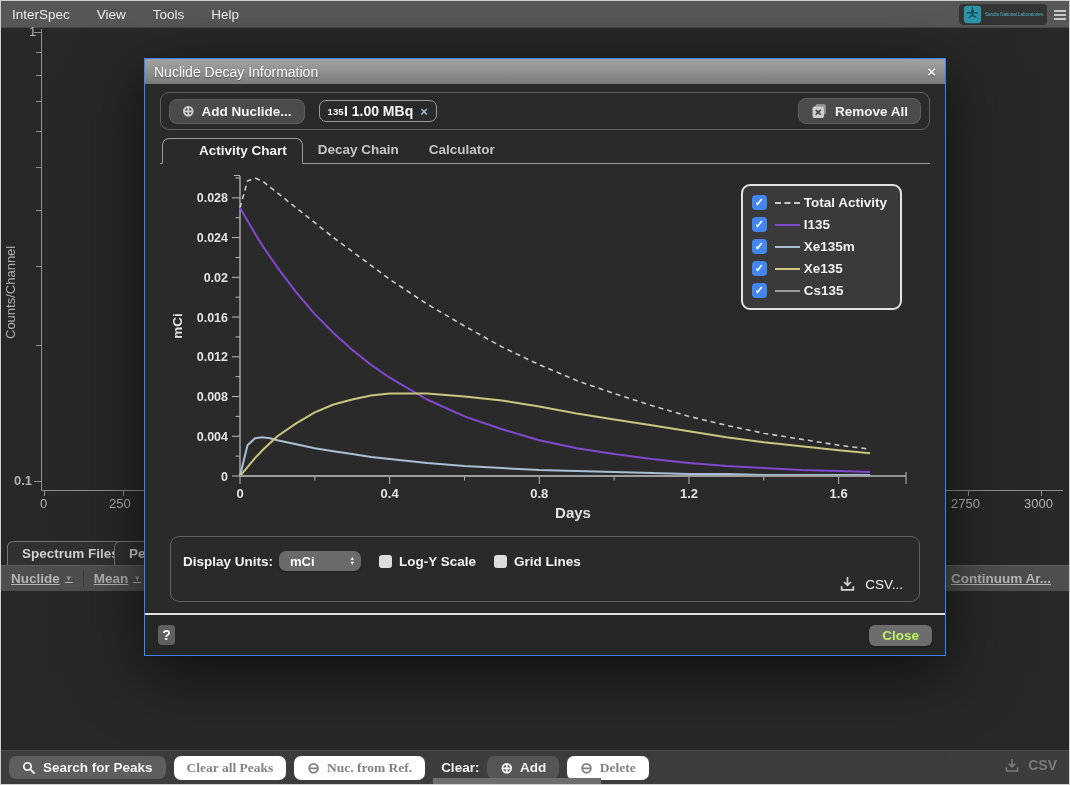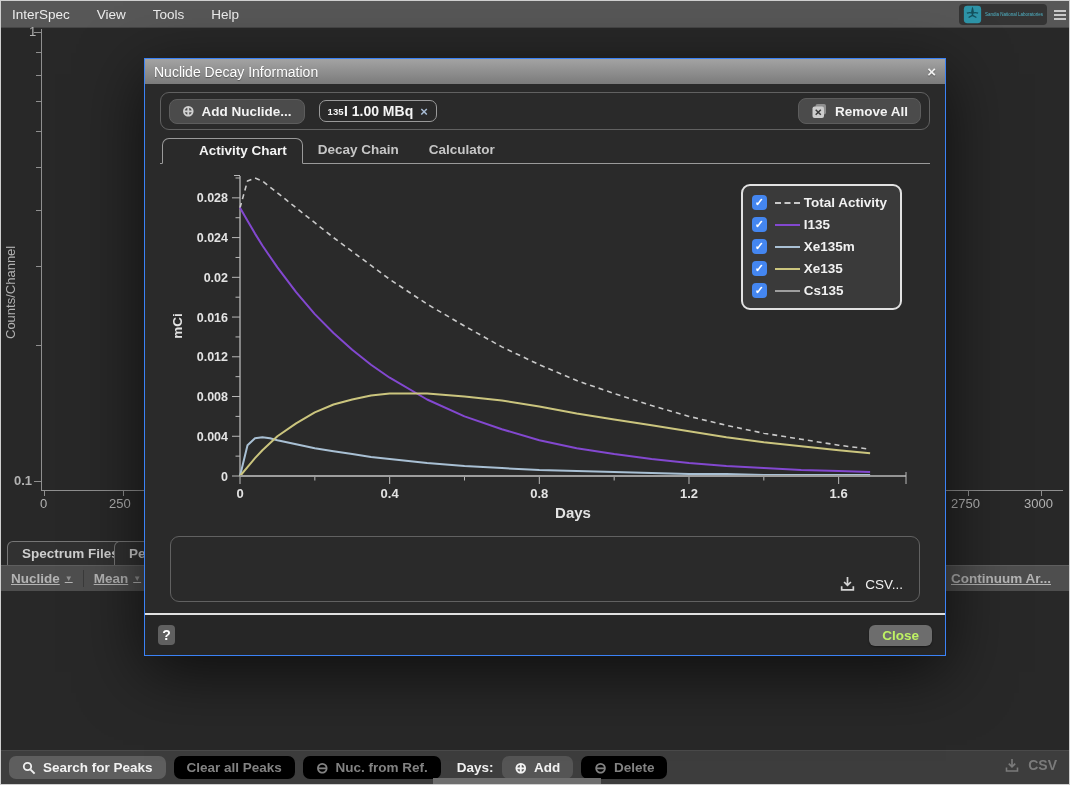--- a/index.html
+++ b/index.html
@@ -30,21 +30,21 @@
              border-top:1px solid #5e5e5e;display:flex;align-items:center;color:#b4b4b4;
              font-weight:700;font-size:13.5px;}
   .hdr-col{display:flex;align-items:center;gap:5px;padding:0 10px;height:100%;text-decoration:underline;}
   .hdr-sep{width:1px;height:70%;background:#3a3a3a;}
   .sort-ico{font-size:8px;color:#909090;}
   
   .toolbar{position:absolute;left:0;right:0;top:749px;height:34px;background:#3d3d3d;
            border-top:1px solid #4a4a4a;display:flex;align-items:center;gap:8px;padding:0 8px;}
   .tb-btn{display:inline-flex;align-items:center;gap:7px;border-radius:7px;padding:4px 13px;
           font-size:13.5px;font-weight:700;background:#5e5e5e;color:#f2f2f2;}
-  .tb-btn.disabled{background:#000000;color:#828282;}
+  .tb-btn.disabled{background:#ffffff;color:#828282;font-family:Liberation Serif, serif;}
   .glyph-ico{font-size:15px;line-height:14px;}
   .peak-lbl{color:#f0f0f0;font-weight:700;font-size:13.5px;margin-left:8px;}
   .csv-dim{position:absolute;right:12px;top:756px;display:flex;align-items:center;gap:8px;
            color:#7b7b7b;font-weight:700;font-size:14px;}
   .partial-strip{position:absolute;left:432px;top:777px;width:168px;height:8px;background:#6e6e6e;}
   
   .dialog{position:absolute;left:143px;top:57px;width:802px;height:598px;background:#2a2a2a;
           border:1px solid #3b82f6;box-shadow:0 16px 60px rgba(0,0,0,.65);z-index:10;}
   .dlg-title{height:25px;background:linear-gradient(#a3a3a3,#7b7b7b);display:flex;
              align-items:center;padding:0 9px;color:#fff;font-size:14px;
@@ -173,21 +173,21 @@
       </svg>
       <span>Search for Peaks</span>
     </span>
     <span class="tb-btn disabled">
       <span>Clear all Peaks</span>
     </span>
     <span class="tb-btn disabled">
       <span class="glyph-ico">⊖</span>
       <span>Nuc. from Ref.</span>
     </span>
-    <span class="peak-lbl">Days:</span>
+    <span class="peak-lbl">Clear:</span>
     <span class="tb-btn" style="background:#555;">
       <span class="glyph-ico">⊕</span>
       <span>Add</span>
     </span>
     <span class="tb-btn disabled">
       <span class="glyph-ico">⊖</span>
       <span>Delete</span>
     </span>
   </div>
   <div class="csv-dim">
@@ -308,20 +308,34 @@
             </div>
             <div class="leg-item">
               <span class="leg-check" style="background: rgb(68, 134, 240);">✓</span>
               <span class="leg-line" style="border-top: 2px solid rgb(158, 158, 158);"></span>
               <span class="leg-lbl">Cs135</span>
             </div>
           </div>
       </div>
 
       <div class="ctrl-panel">
+        <div class="ctrl-row" style="margin-top:4px;">
+          <span class="ctrl-lbl">Display Units:</span>
+          <span class="sel" style="margin-left:6px;width:82px;">
+            <span>mCi</span>
+            <span class="sel-arrows ml-auto">
+                <span>▲</span>
+                <span>▼</span>
+              </span>
+          </span>
+          <span class="chk gap18"></span>
+          <span class="ctrl-lbl">Log-Y Scale</span>
+          <span class="chk gap18"></span>
+          <span class="ctrl-lbl">Grid Lines</span>
+        </div>
         <span class="csv-btn">
           <svg width="17" height="16" viewBox="0 0 16 15">
             <path d="M8 1v7.5M4.8 5.6L8 8.8l3.2-3.2" stroke="#d5d5d5" stroke-width="1.6" fill="none"></path>
             <path d="M2.5 9.5v3.5h11V9.5" stroke="#d5d5d5" stroke-width="1.6" fill="none"></path>
           </svg>
           <span>CSV...</span>
         </span>
       </div>
     </div>
 

